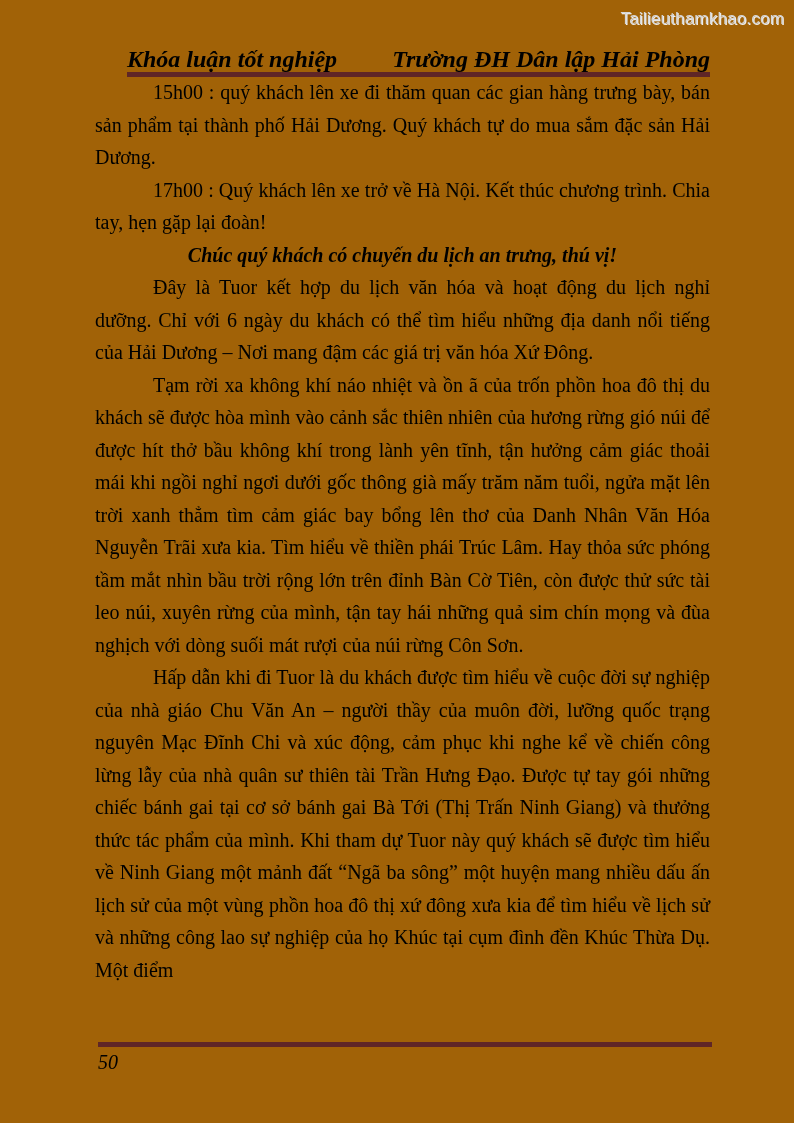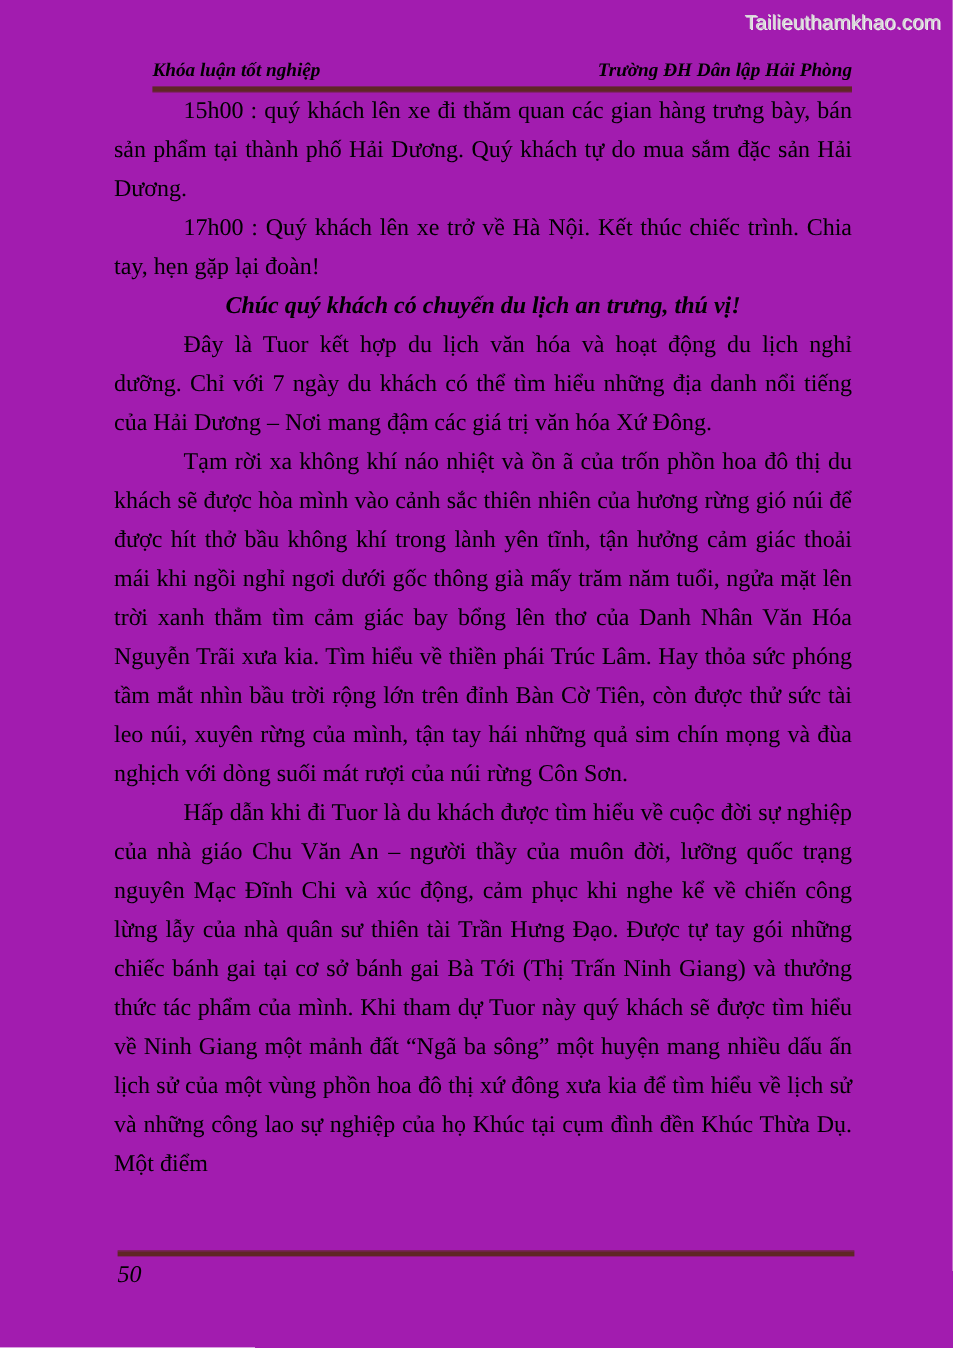--- a/index.html
+++ b/index.html
@@ -6,21 +6,21 @@
     --rule-color:#5f2626;
     --watermark-color:#d6d6d6;
     --text-color:#000000;
   }
   *{box-sizing:border-box;}
   html,body{margin:0;padding:0;background:#ffffff;}
   .page{
     position:relative;
     width:794px;
     height:1123px;
-    background:#a21caf;
+    background:#a16207;
     overflow:hidden;
     font-family:"Liberation Serif","DejaVu Serif",serif;
     color:var(--text-color);
     padding-left:36px;
   }
   
   .watermark{
     position:absolute;
     top:9px;
     right:10px;
@@ -34,21 +34,21 @@
   .header{
     position:absolute;
     left:127px;
     width:583px;
     top:48px;
   }
   .header-row{
     display:flex;
     justify-content:space-between;
     align-items:baseline;
-    font-size:16px;
+    font-size:24px;
     font-weight:bold;
     font-style:italic;
     line-height:22px;
   }
   .rule-thick-thin{
     margin-top:2px;
     height:2px;
     border-top:4px solid var(--rule-color);
     border-bottom:1px solid var(--rule-color);
   }
@@ -106,23 +106,23 @@
   <div class="header">
     <div class="header-row">
       <span>Khóa luận tốt nghiệp</span>
       <span>Trường ĐH Dân lập Hải Phòng</span>
     </div>
     <div class="rule-thick-thin"></div>
   </div>
 
   <div class="body-text">
       <p class="para">15h00 : quý khách lên xe đi thăm quan các gian hàng trưng bày, bán sản phẩm tại thành phố Hải Dương. Quý khách tự do mua sắm đặc sản Hải Dương.</p>
-      <p class="para">17h00 : Quý khách lên xe trở về Hà Nội. Kết thúc chiếc trình. Chia tay, hẹn gặp lại đoàn!</p>
+      <p class="para">17h00 : Quý khách lên xe trở về Hà Nội. Kết thúc chương trình. Chia tay, hẹn gặp lại đoàn!</p>
       <p class="para center">Chúc quý khách có chuyến du lịch an trưng, thú vị!</p>
-      <p class="para">Đây là Tuor kết hợp du lịch văn hóa và hoạt động du lịch nghỉ dưỡng. Chỉ với 7 ngày du khách có thể tìm hiểu những địa danh nổi tiếng của Hải Dương – Nơi mang đậm các giá trị văn hóa Xứ Đông.</p>
+      <p class="para">Đây là Tuor kết hợp du lịch văn hóa và hoạt động du lịch nghỉ dưỡng. Chỉ với 6 ngày du khách có thể tìm hiểu những địa danh nổi tiếng của Hải Dương – Nơi mang đậm các giá trị văn hóa Xứ Đông.</p>
       <p class="para">Tạm rời xa không khí náo nhiệt và ồn ã của trốn phồn hoa đô thị du khách sẽ được hòa mình vào cảnh sắc thiên nhiên của hương rừng gió núi để được hít thở bầu không khí trong lành yên tĩnh, tận hưởng cảm giác thoải mái khi ngồi nghỉ ngơi dưới gốc thông già mấy trăm năm tuổi, ngửa mặt lên trời xanh thẳm tìm cảm giác bay bổng lên thơ của Danh Nhân Văn Hóa Nguyễn Trãi xưa kia. Tìm hiểu về thiền phái Trúc Lâm. Hay thỏa sức phóng tầm mắt nhìn bầu trời rộng lớn trên đỉnh Bàn Cờ Tiên, còn được thử sức tài leo núi, xuyên rừng của mình, tận tay hái những quả sim chín mọng và đùa nghịch với dòng suối mát rượi của núi rừng Côn Sơn.</p>
       <p class="para">Hấp dẫn khi đi Tuor là du khách được tìm hiểu về cuộc đời sự nghiệp của nhà giáo Chu Văn An – người thầy của muôn đời, lưỡng quốc trạng nguyên Mạc Đĩnh Chi và xúc động, cảm phục khi nghe kể về chiến công lừng lẫy của nhà quân sư thiên tài Trần Hưng Đạo. Được tự tay gói những chiếc bánh gai tại cơ sở bánh gai Bà Tới (Thị Trấn Ninh Giang) và thưởng thức tác phẩm của mình. Khi tham dự Tuor này quý khách sẽ được tìm hiểu về Ninh Giang một mảnh đất “Ngã ba sông” một huyện mang nhiều dấu ấn lịch sử của một vùng phồn hoa đô thị xứ đông xưa kia để tìm hiểu về lịch sử và những công lao sự nghiệp của họ Khúc tại cụm đình đền Khúc Thừa Dụ. Một điểm</p>
     </div>
 
   <div class="footer">
     <div class="rule-thin-thick"></div>
     <div class="footer-row">
       <span class="footer-page">50</span>
     </div>
   </div>

